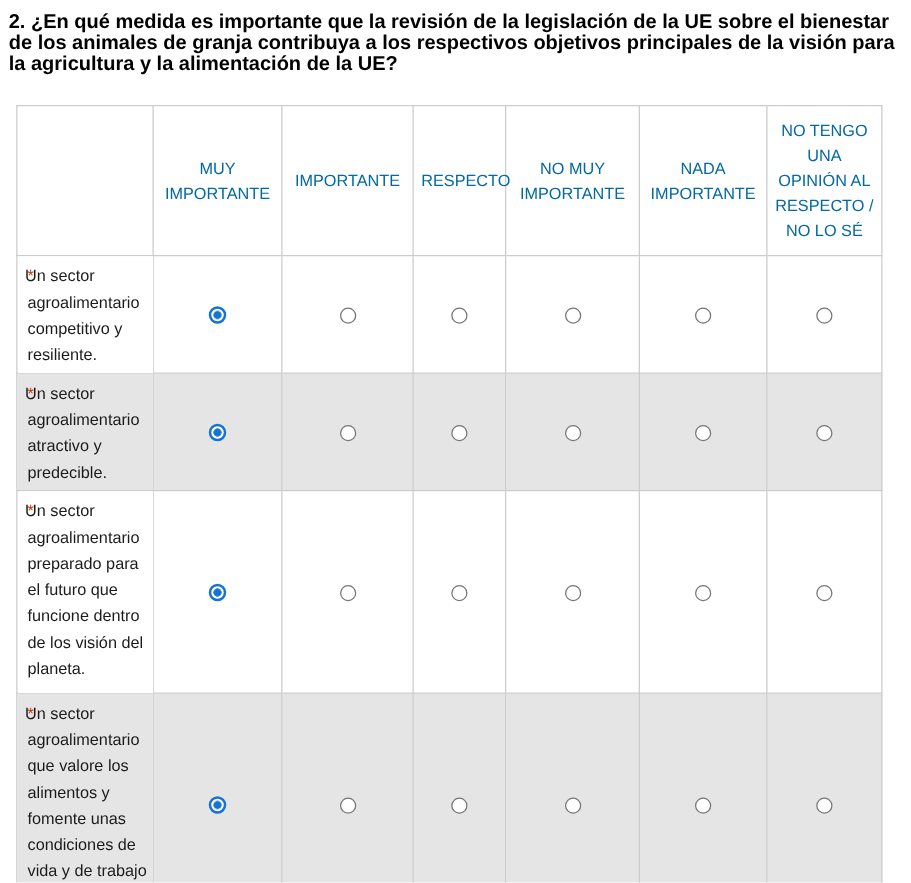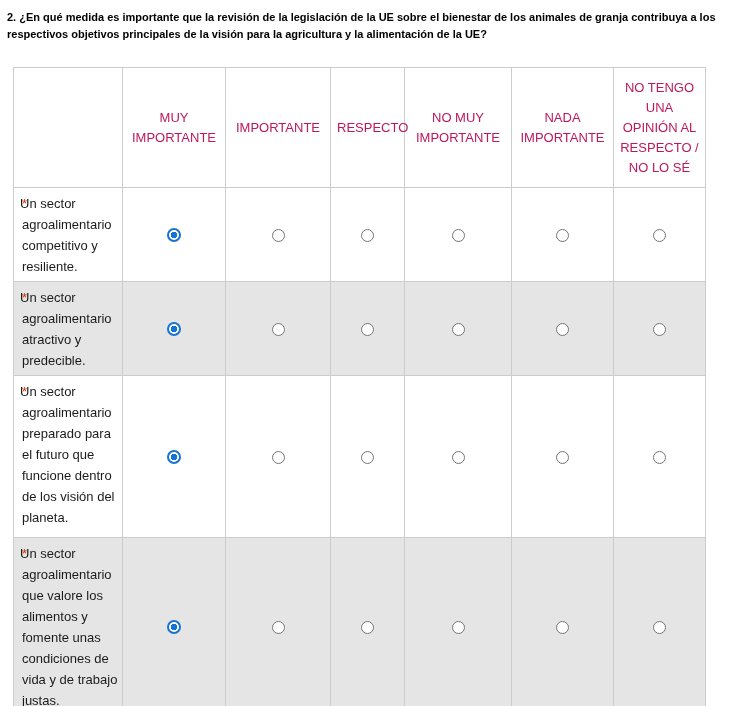--- a/index.html
+++ b/index.html
@@ -6,21 +6,21 @@
   html, body {
     width: 729px; height: 706px;
     background: #ffffff;
     font-family: "Liberation Sans", "DejaVu Sans", sans-serif;
     color: #1b1b1b;
     overflow: hidden;
   }
   .question {
     margin: 9px 8px 0 7px;
     max-width: 716px;
-    font-size: 11px;
+    font-size: 16px;
     font-weight: bold;
     line-height: 17px;
     color: #000000;
   }
   table.matrix {
     border-collapse: collapse;
     table-layout: fixed;
     margin: 24px 0 0 13px;
     width: 692px;
   }
@@ -29,21 +29,21 @@
     font-size: 13px;
     font-weight: normal;
     background: #ffffff;
   }
   table.matrix th {
     height: 120px;
     text-align: center;
     vertical-align: middle;
     line-height: 20px;
     padding: 4px 6px;
-    color: #be185d;
+    color: #0369a1;
   }
   td.label-cell {
     vertical-align: top;
     text-align: left;
     padding: 5px 4px 4px 8px;
     line-height: 21px;
     position: relative;
   }
   td.label-cell .req {
     position: relative;

